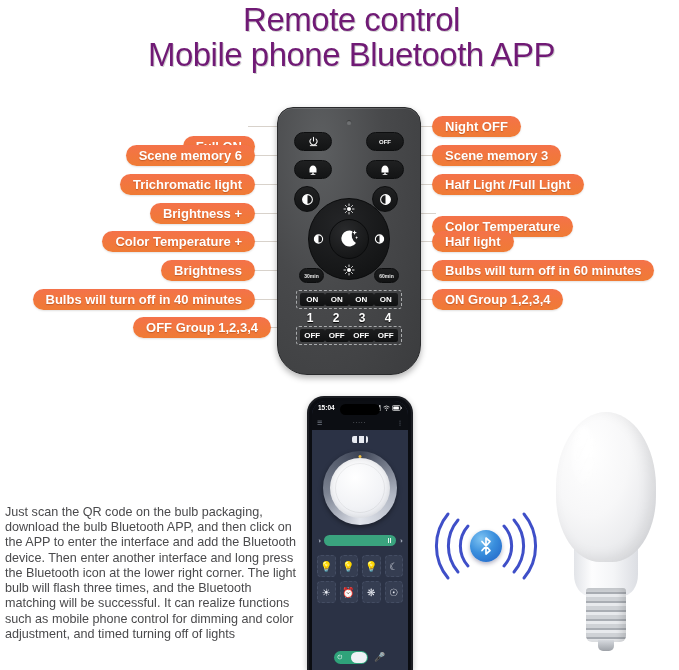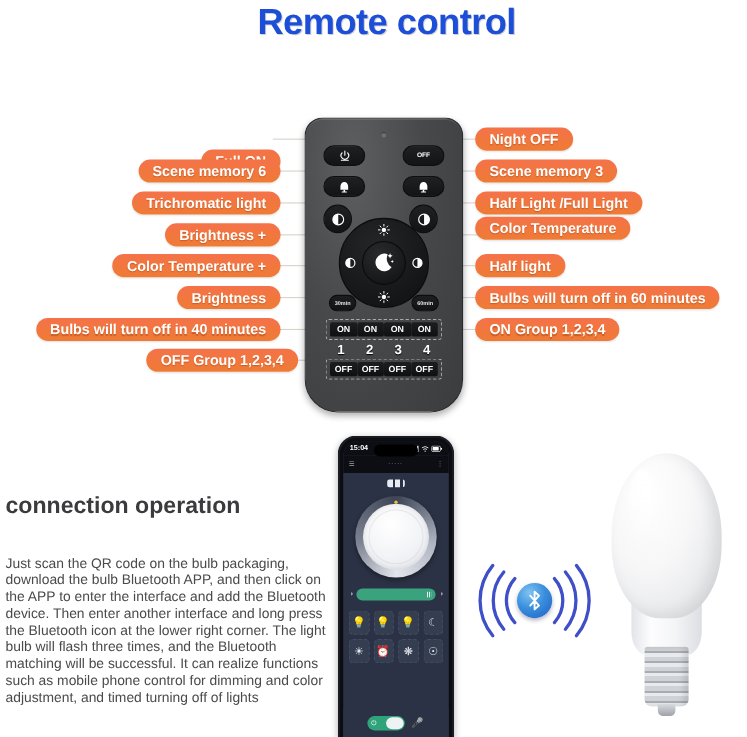--- a/index.html
+++ b/index.html
@@ -11,22 +11,22 @@
     overflow: hidden;
   }
 
   
   .title-block {
     position: absolute; top: 0; left: 0; width: 679px;
     text-align: center;
     padding-top: 2px;
   }
   .title-line {
-    color: #1d4ed8;
-    font-weight: bold;
+    color: #701a75;
+    font-weight: normal;
     letter-spacing: -0.5px;
     line-height: 1.07;
     text-shadow: 1px 1px 0 rgba(0,0,0,0.18);
     margin-left: 24px;
   }
   .title-line.l1 { font-size: 33px; }
   .title-line.l2 { font-size: 33px; }
 
   
   .pill {
@@ -338,20 +338,21 @@
     border-radius: 50%;
     background: linear-gradient(160deg, rgba(255,255,255,0.95), rgba(255,255,255,0.1));
     filter: blur(2px);
   }
 </style>
 </head>
 <body>
 
 <div class="title-block">
   <div class="title-line l1">Remote control</div>
+  <div class="title-line l2">Mobile phone Bluetooth APP</div>
 </div>
 
 <div class="leader" style="left:248px; top:126px; width:45px;"></div>
 <div class="leader" style="left:248px; top:155px; width:45px;"></div>
 <div class="leader" style="left:248px; top:184px; width:50px;"></div>
 <div class="leader" style="left:248px; top:213px; width:58px;"></div>
 <div class="leader" style="left:248px; top:241px; width:52px;"></div>
 <div class="leader" style="left:248px; top:270px; width:45px;"></div>
 <div class="leader" style="left:248px; top:299px; width:40px;"></div>
 <div class="leader" style="left:248px; top:327px; width:42px;"></div>
@@ -369,21 +370,21 @@
 <div class="pill left" style="right:424px; top:174px;">Trichromatic light</div>
 <div class="pill left" style="right:424px; top:203px;">Brightness +</div>
 <div class="pill left" style="right:424px; top:231px;">Color Temperature +</div>
 <div class="pill left" style="right:424px; top:260px;">Brightness</div>
 <div class="pill left" style="right:424px; top:289px;">Bulbs will turn off in 40 minutes</div>
 <div class="pill left" style="right:408px; top:317px;">OFF Group 1,2,3,4</div>
 
 <div class="pill right" style="left:432px; top:116px;">Night OFF</div>
 <div class="pill right" style="left:432px; top:145px;">Scene memory 3</div>
 <div class="pill right" style="left:432px; top:174px;">Half Light /Full Light</div>
-<div class="pill right" style="left:432px; top:197px;">Color Temperature</div>
+<div class="pill right" style="left:432px; top:216px;">Color Temperature</div>
 <div class="pill right" style="left:432px; top:231px;">Half light</div>
 <div class="pill right" style="left:432px; top:260px;">Bulbs will turn off in 60 minutes</div>
 <div class="pill right" style="left:432px; top:289px;">ON Group 1,2,3,4</div>
 
 <div class="remote">
   <div class="ir-dot"></div>
 
   <div class="btn-oval" style="left:16px; top:24px;">
     <svg width="11" height="11" viewBox="0 0 24 24">
       <path d="M12 3v8" stroke="#fff" stroke-width="2.2" stroke-linecap="round" fill="none"></path>
@@ -484,21 +485,20 @@
     <div class="grp-row">
       <div class="grp-cell">OFF</div>
       <div class="grp-cell">OFF</div>
       <div class="grp-cell">OFF</div>
       <div class="grp-cell">OFF</div>
     </div>
   </div>
 </div>
 
 <div class="bt-heading">
-  <div>connection operation</div>
 </div>
 <div class="bt-body">Just scan the QR code on the bulb packaging, download the bulb Bluetooth APP, and then click on the APP to enter the interface and add the Bluetooth device. Then enter another interface and long press the Bluetooth icon at the lower right corner. The light bulb will flash three times, and the Bluetooth matching will be successful. It can realize functions such as mobile phone control for dimming and color adjustment, and timed turning off of lights</div>
 
 <div class="phone">
   <div class="phone-screen">
     <div class="island"></div>
     <div class="status-bar">
       <span>15:04</span>
       <span class="status-icons">
         <svg width="7" height="6" viewBox="0 0 12 10">

